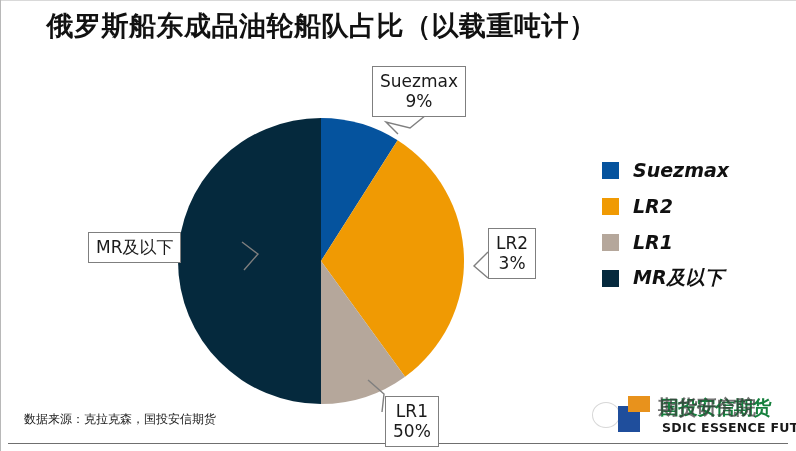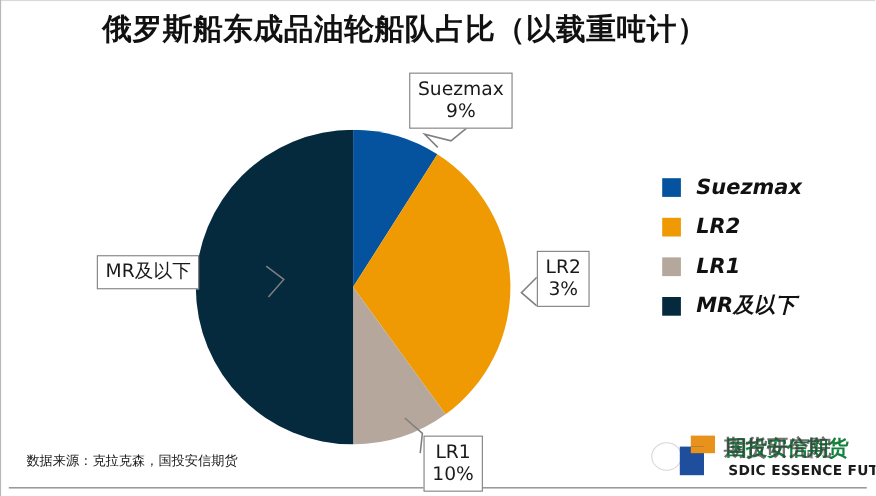--- a/index.html
+++ b/index.html
@@ -34,21 +34,21 @@
     left: 8px; top: 443px;
     width: 780px; height: 1px;
     background: #6f6f6f;
   }
 
   
   .chart-title {
     position: absolute;
     left: 0; top: 8px;
     width: 643px;
-    text-align: right;
+    text-align: center;
     font-family: "DejaVu Serif", "Liberation Serif", serif;
     font-size: 27px;
     font-weight: 700;
     color: #111111;
     letter-spacing: 0.5px;
     white-space: nowrap;
   }
 
   
   .pie-wrap {
@@ -218,21 +218,21 @@
     <span class="l2">9%</span>
   </div>
 
   <div class="callout" id="callout-lr2">
     <span class="l1">LR2</span>
     <span class="l2">3%</span>
   </div>
 
   <div class="callout" id="callout-lr1">
     <span class="l1">LR1</span>
-    <span class="l2">10%</span>
+    <span class="l2">50%</span>
   </div>
 
   <div class="callout" id="callout-mr">
     <span class="l1">MR及以下</span>
   </div>
 
   <div class="legend">
     <div class="legend-item">
       <span class="legend-swatch" id="sw-0" style="background: rgb(5, 83, 158);"></span>
       <span class="legend-label">Suezmax</span>

